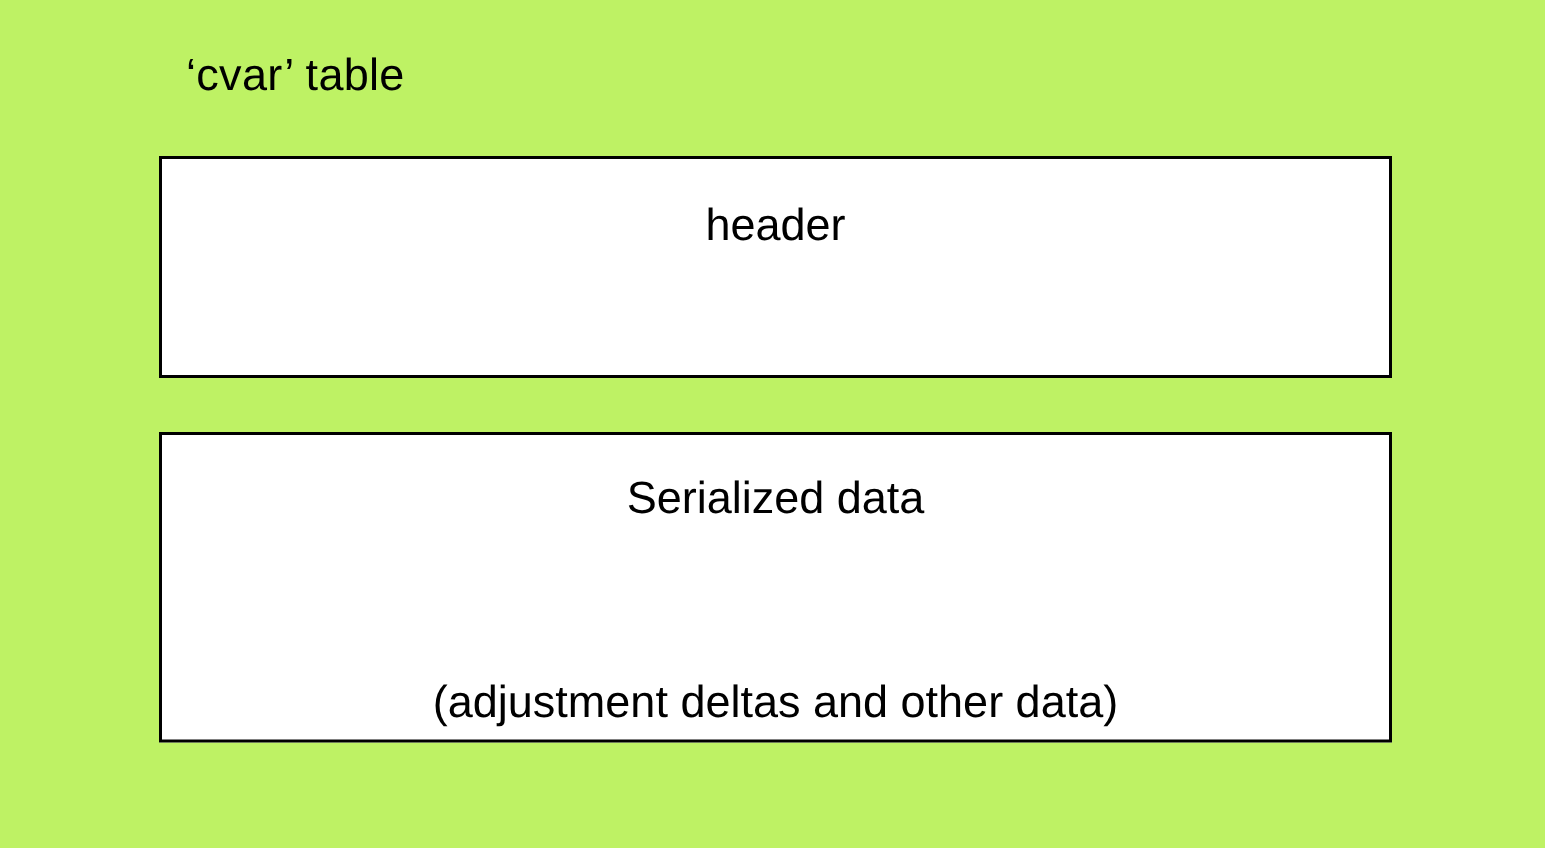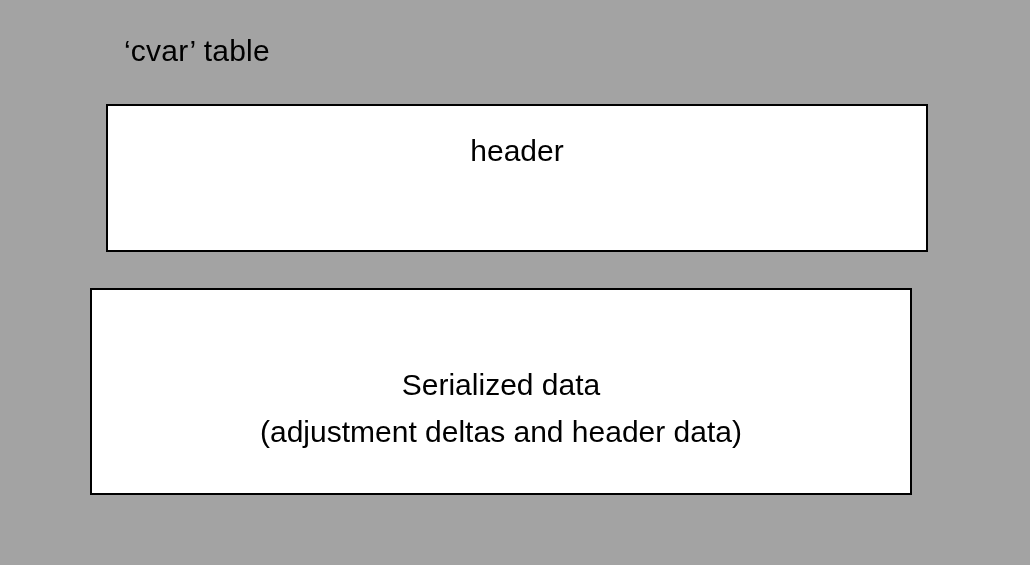--- a/index.html
+++ b/index.html
@@ -11,21 +11,21 @@
     height: 565px;
     background: #d6d6d6;
     font-family: "Liberation Sans", sans-serif;
     overflow: hidden;
   }
 
   #diagram {
     position: relative;
     width: 1030px;
     height: 565px;
-    background: #a3a3a3;
+    background: #bef264;
   }
 
   .title {
     position: absolute;
     left: 124px;
     top: 31px;
     font-size: 30px;
     line-height: 40px;
     color: #000000;
     white-space: nowrap;
@@ -46,26 +46,26 @@
     left: 106px;
     top: 104px;
     width: 822px;
     height: 148px;
     justify-content: flex-start;
     padding-top: 22px;
     gap: 44px;
   }
 
   #data-block {
-    left: 90px;
+    left: 106px;
     top: 288px;
     width: 822px;
     height: 207px;
-    justify-content: center;
-    padding-top: 35px;
+    justify-content: space-between;
+    padding-top: 20px;
   }
 
   .block-line {
     color: #000000;
     text-align: center;
     white-space: nowrap;
   }
 
   .line-primary {
     font-size: 30px;
@@ -83,16 +83,16 @@
 <div id="diagram">
 
   <div class="title">‘cvar’ table</div>
 
   <div class="block" id="header-block">
     <div class="block-line line-primary">header</div>
   </div>
 
   <div class="block" id="data-block">
     <div class="block-line line-primary">Serialized data</div>
-    <div class="block-line line-secondary">(adjustment deltas and header data)</div>
+    <div class="block-line line-secondary">(adjustment deltas and other data)</div>
   </div>
 
 </div>
 
 </body></html>

